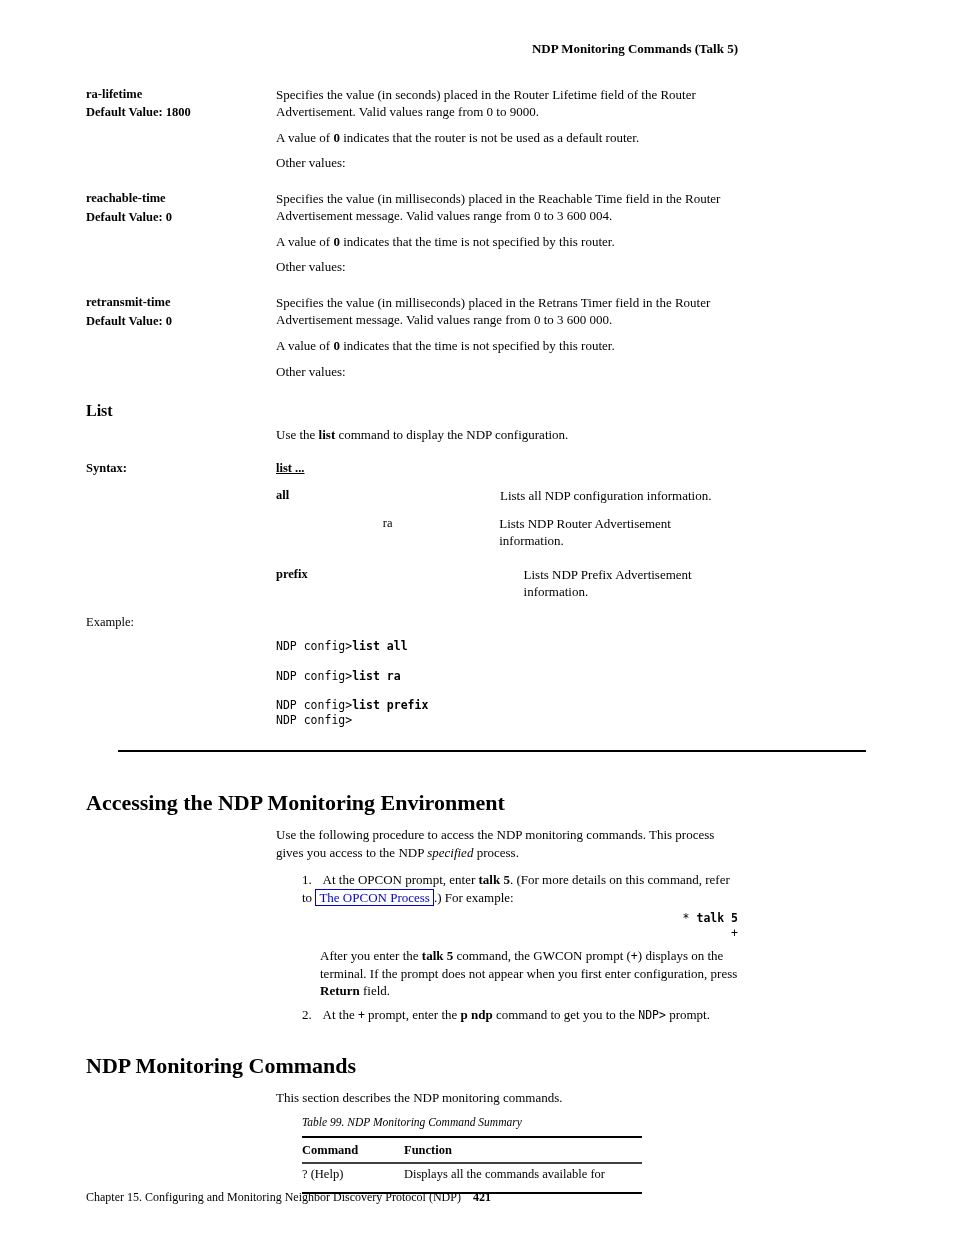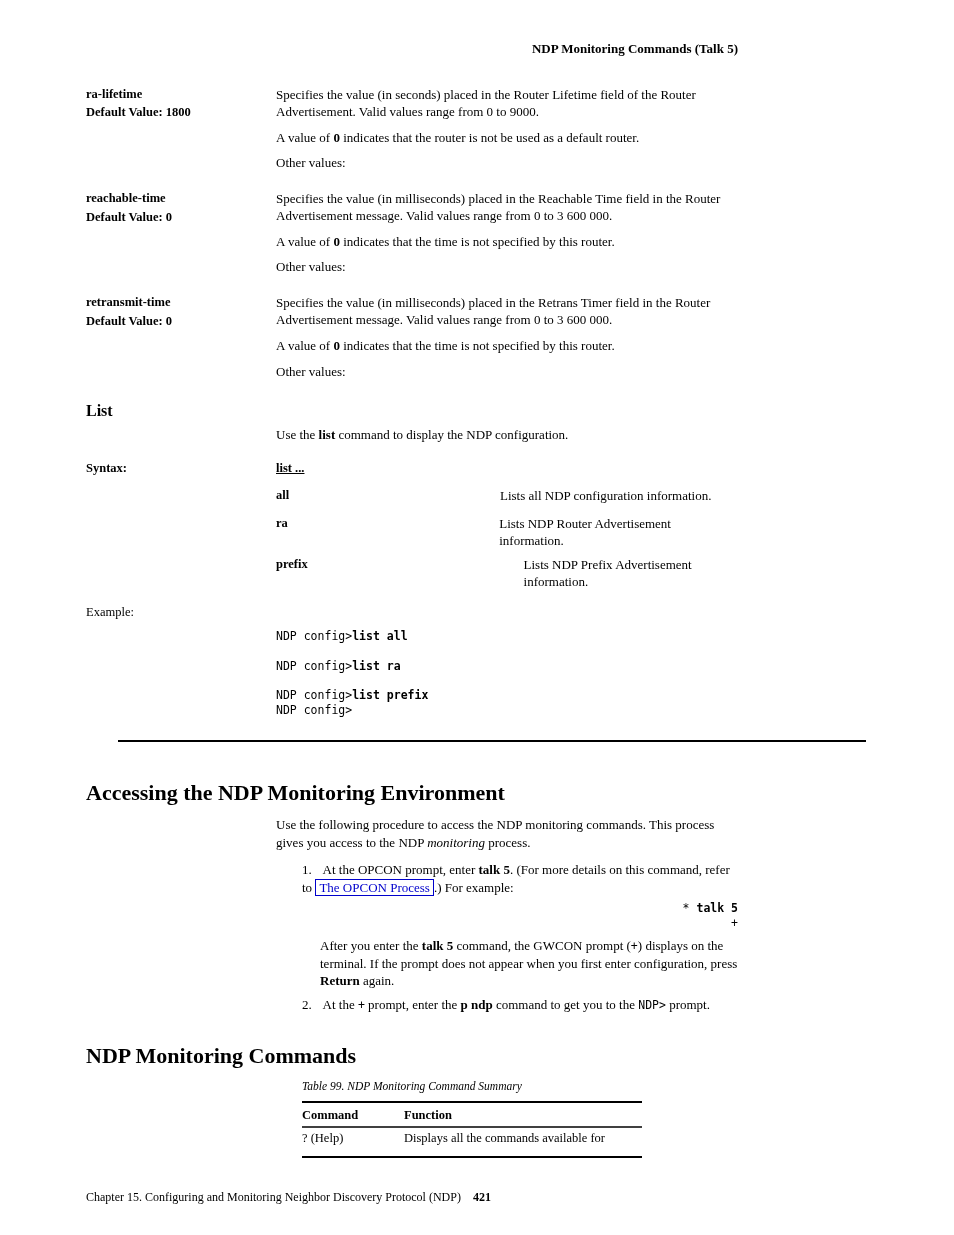--- a/index.html
+++ b/index.html
@@ -161,21 +161,21 @@
     </div>
     <div class="clear"></div>
   </div>
 
   <div class="definition">
     <div class="term">
       <span>reachable-time</span>
       <span class="term-default">Default Value: 0</span>
     </div>
     <div class="body-text">
-      <span class="para-text">Specifies the value (in milliseconds) placed in the Reachable Time field in the Router Advertisement message. Valid values range from 0 to 3 600 000.</span>
+      <span class="para-text">Specifies the value (in milliseconds) placed in the Reachable Time field in the Router Advertisement message. Valid values range from 0 to 3 600 004.</span>
       <div class="para">
         <span>A value of </span><span class="bold">0</span><span> indicates that the time is not specified by this router.</span>
       </div>
       <div class="body-text-other">Other values:</div>
     </div>
     <div class="clear"></div>
   </div>
 
   <div class="definition">
     <div class="term">
@@ -200,60 +200,61 @@
   <div style="margin-top:16px;">
     <span style="display:inline-block;width:190px;font-weight:bold;font-size:12.5px;">Syntax:</span><span class="bold" style="text-decoration:underline;font-size:12.5px;">list ...</span>
   </div>
 
   <div class="indent-block" style="margin-top:10px;">
     <div style="display:flex;">
       <div style="width:224px;font-weight:bold;font-size:12.5px;">all</div>
       <div style="font-size:13px;">Lists all NDP configuration information.</div>
     </div>
     <div style="display:flex;margin-top:10px;">
-      <div style="width:224px;font-weight:bold;font-size:12.5px;">ra</div>
+      <div style="width:224px;font-weight:normal;font-size:12.5px;text-align:center;">ra</div>
       <div style="font-size:13px;">Lists NDP Router Advertisement information.</div>
     </div>
-    <div style="display:flex;margin-top:6px;gap:44px;">
+    <div style="display:flex;margin-top:16px;gap:44px;">
       <div style="width:224px;font-weight:bold;font-size:12.5px;">prefix</div>
       <div style="font-size:13px;">Lists NDP Prefix Advertisement information.</div>
     </div>
   </div>
 
   <div style="margin-top:12px;">
     <span style="display:inline-block;width:190px;font-weight:normal;font-size:12.5px;">Example:</span>
   </div>
   <div class="mono mono-block"><span>NDP config&gt;</span><span class="bold">list all</span>
 <span> </span>
 <span>NDP config&gt;</span><span class="bold">list ra</span>
 <span> </span>
 <span>NDP config&gt;</span><span class="bold">list prefix</span>
 <span>NDP config&gt;</span></div>
 
   <hr class="hr">
 
   <h1 class="main-heading">Accessing the NDP Monitoring Environment</h1>
   <div class="indent-block">
-    <span>Use the following procedure to access the NDP monitoring commands. This process gives you access to the NDP </span><span style="font-style:italic;">monitoring</span><span> process.</span>
+    <span>Use the following procedure to access the NDP monitoring commands. This process gives you access to the NDP </span><span style="font-style:italic;">specified</span><span> process.</span>
   </div>
 
   <div class="step" style="margin-top:10px;">
     <span class="step-num">1.</span><span> At the OPCON prompt, enter </span><span class="bold">talk 5</span><span>. (For more details on this command, refer to </span><a class="link" href="#">The OPCON Process</a><span>.) For example:</span>
     <div class="mono" style="margin-left:30px;margin-top:5px;text-align:right;"><span>* </span><span class="bold">talk 5</span>
 <span>+</span></div>
     <div style="margin-left:18px;margin-top:6px;">
-      <span>After you enter the </span><span class="bold">talk 5</span><span> command, the GWCON prompt (</span><span class="mono">+</span><span>) displays on the terminal. If the prompt does not appear when you first enter configuration, press </span><span class="bold">Return</span><span> again.</span>
+      <span>After you enter the </span><span class="bold">talk 5</span><span> command, the GWCON prompt (</span><span class="mono">+</span><span>) displays on the terminal. If the prompt does not appear when you first enter configuration, press </span><span class="bold">Return</span><span> field.</span>
     </div>
   </div>
 
   <div class="step" style="margin-top:6px;">
     <span class="step-num">2.</span><span> At the </span><span class="mono">+</span><span> prompt, enter the </span><span class="bold">p ndp</span><span> command to get you to the </span><span class="mono">NDP&gt;</span><span> prompt.</span>
   </div>
 
   <h1 class="main-heading" style="margin-top:28px;">NDP Monitoring Commands</h1>
+  <div class="indent-block">This section describes the NDP monitoring commands.</div>
 
   <div class="table">
     <div class="table-title">Table 99. NDP Monitoring Command Summary</div>
     <table class="cmds">
       <tbody>
           <tr>
         <th style="width:90px;">Command</th>
         <th>Function</th>
       </tr>
       <tr class="last">

